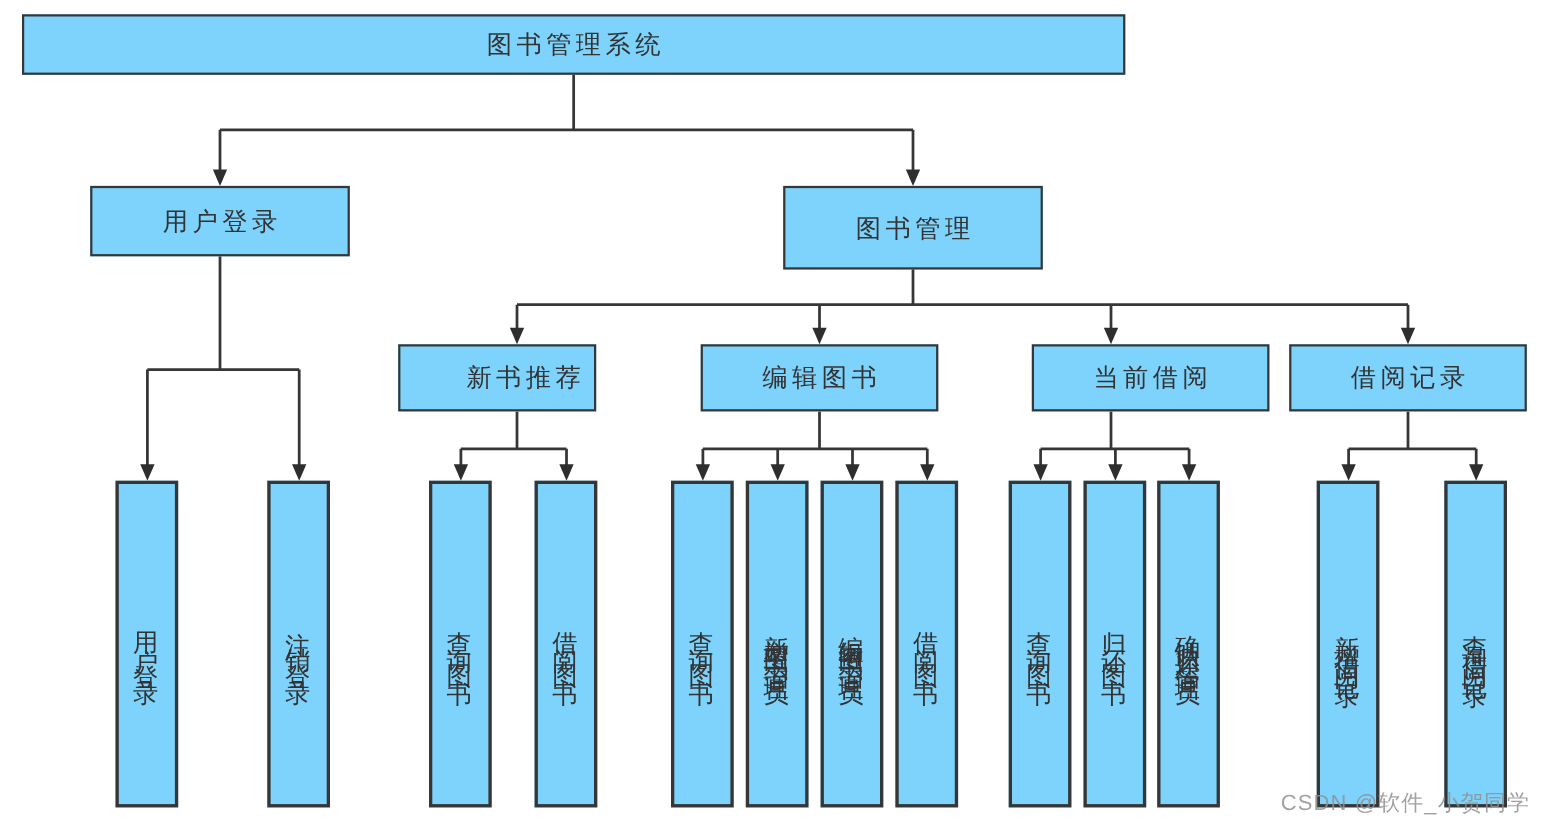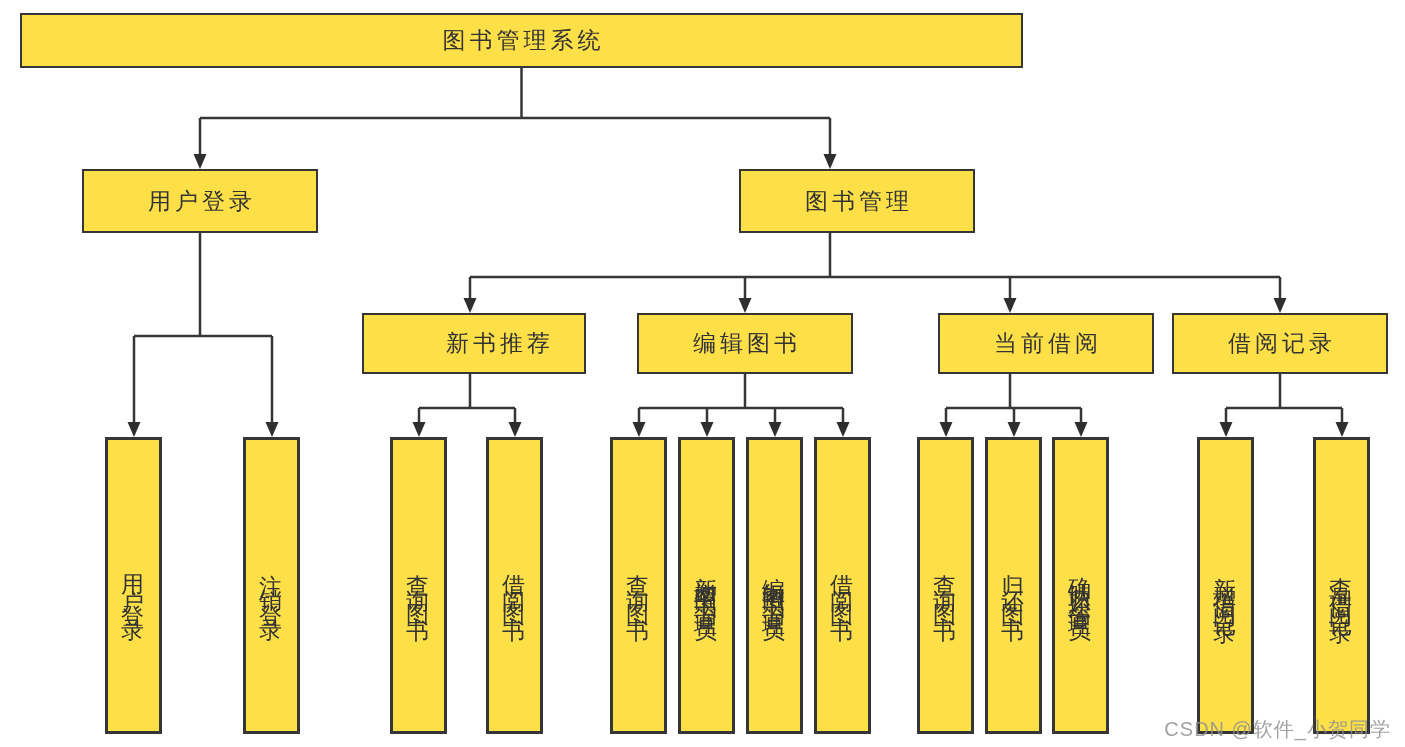--- a/index.html
+++ b/index.html
@@ -13,21 +13,21 @@
     overflow: hidden;
   }
   svg.connectors {
     position: absolute;
     left: 0; top: 0;
     width: 1405px; height: 747px;
     z-index: 1;
   }
   .node {
     position: absolute;
-    background: #fde047;
+    background: #7dd3fc;
     border: 2px solid #363636;
     box-sizing: border-box;
     display: flex;
     align-items: center;
     justify-content: center;
     font-size: 23px;
     letter-spacing: 4px;
     color: #333333;
     z-index: 2;
     text-indent: 4px; 
@@ -42,22 +42,22 @@
     display: block;
     white-space: nowrap;
   }
   .v4 { letter-spacing: 15px; }
   .v6 { letter-spacing: 9px; }
   .v9 { letter-spacing: 6px; }
 
   
   .n-root  { left: 20px;   top: 13px;  width: 1003px; height: 55px; }
   .n-login { left: 82px;   top: 169px; width: 236px;  height: 64px; }
-  .n-mgmt  { left: 739px;  top: 169px; width: 236px;  height: 64px; }
-  .n-l3a   { left: 362px;  top: 313px; width: 224px;  height: 61px; padding-left: 48px; }
+  .n-mgmt  { left: 712px;  top: 169px; width: 236px;  height: 76px; }
+  .n-l3a   { left: 362px;  top: 313px; width: 180px;  height: 61px; padding-left: 48px; }
   .n-l3b   { left: 637px;  top: 313px; width: 216px;  height: 61px; }
   .n-l3c   { left: 902px;  top: 313px; width: 216px;  height: 61px; margin-left: 36px; }
   .n-l3d   { left: 1172px; top: 313px; width: 216px;  height: 61px; }
   .leaf    { top: 437px; width: 57px; height: 297px; }
   .n-f1  { left: 105px; }
   .n-f2  { left: 243px; }
   .n-f3  { left: 390px; }
   .n-f4  { left: 486px; }
   .n-f5  { left: 610px; }
   .n-f6  { left: 678px; }

